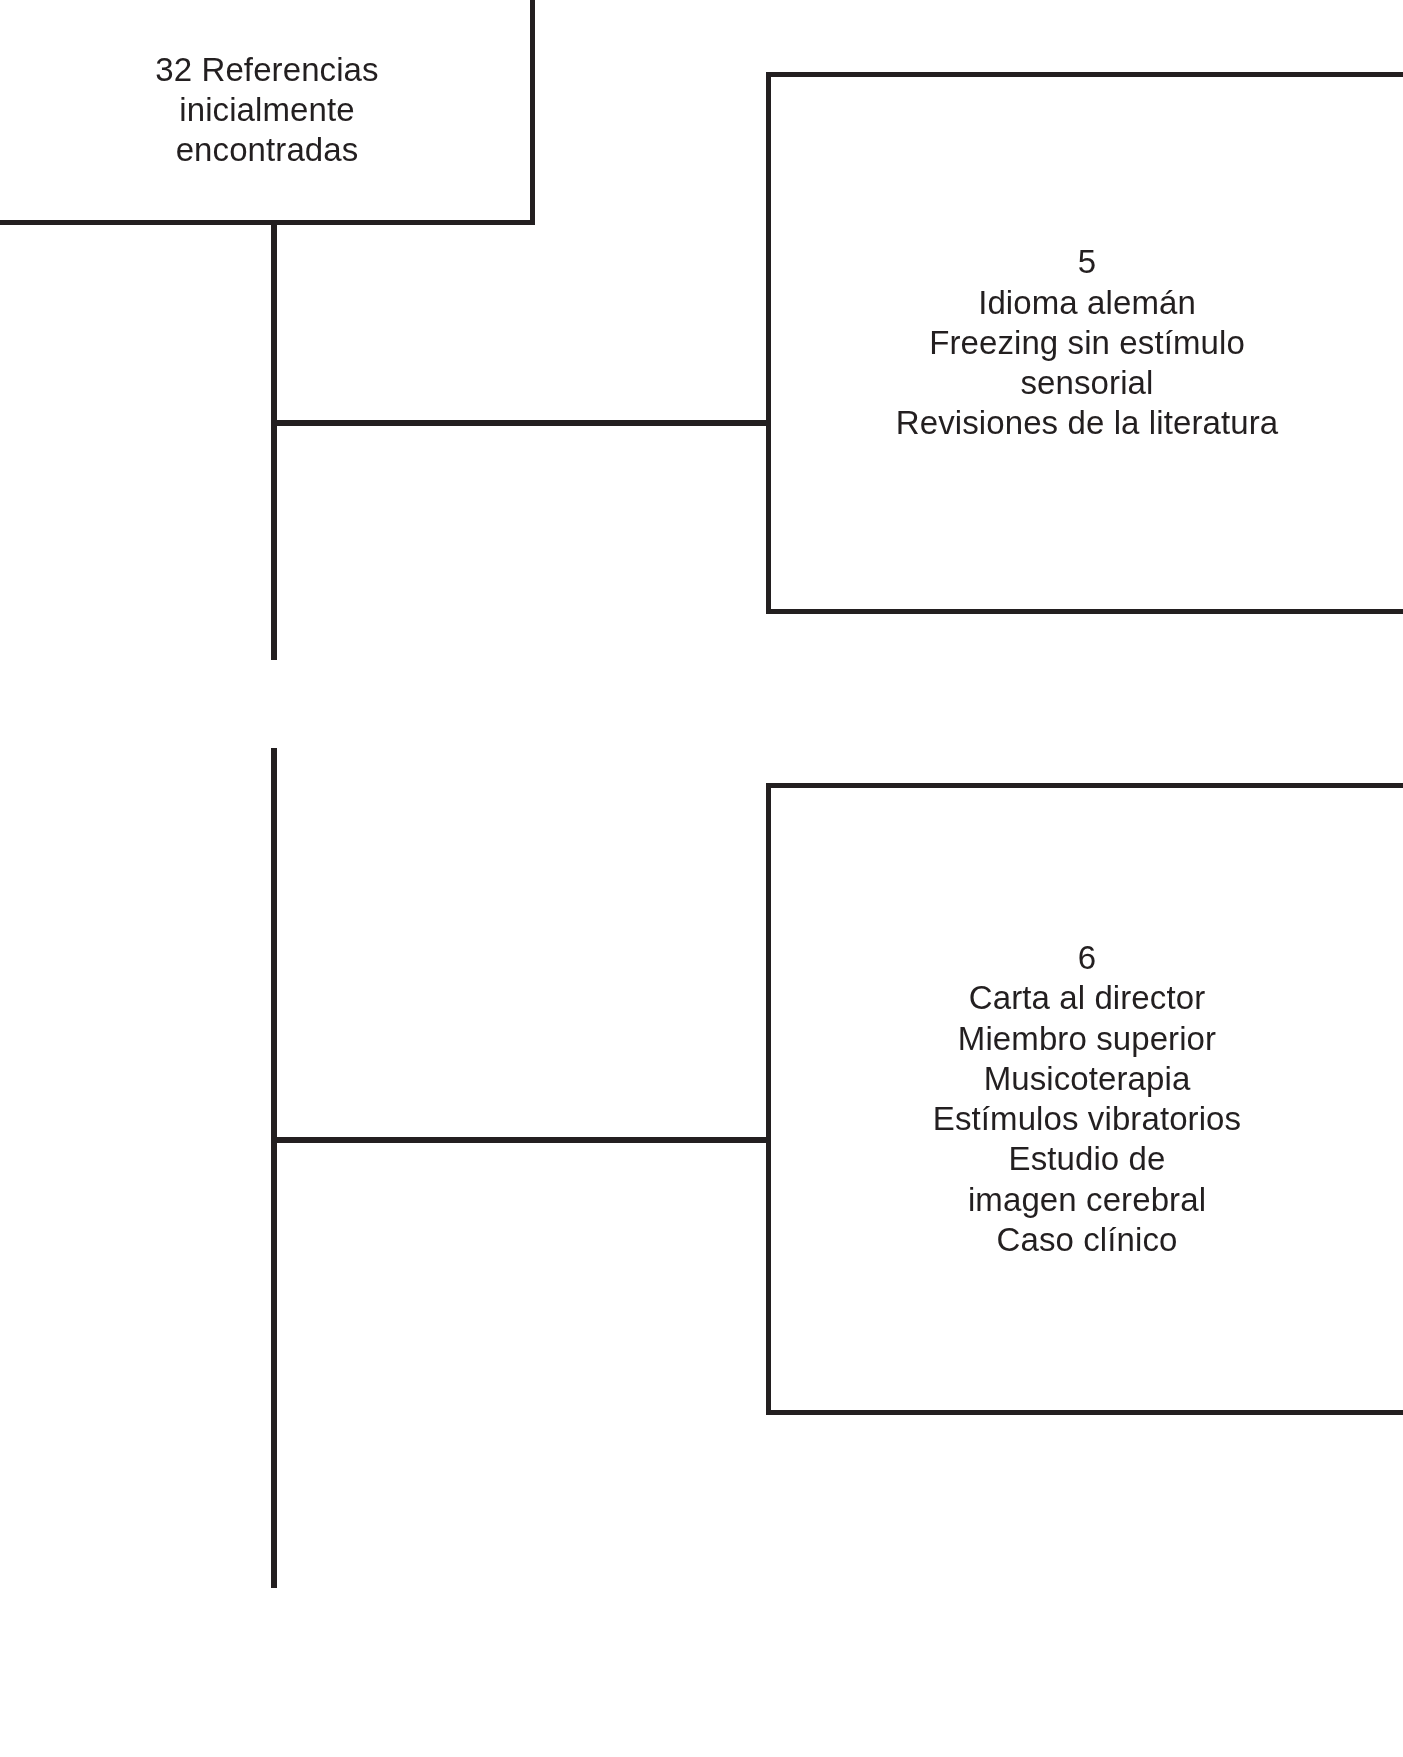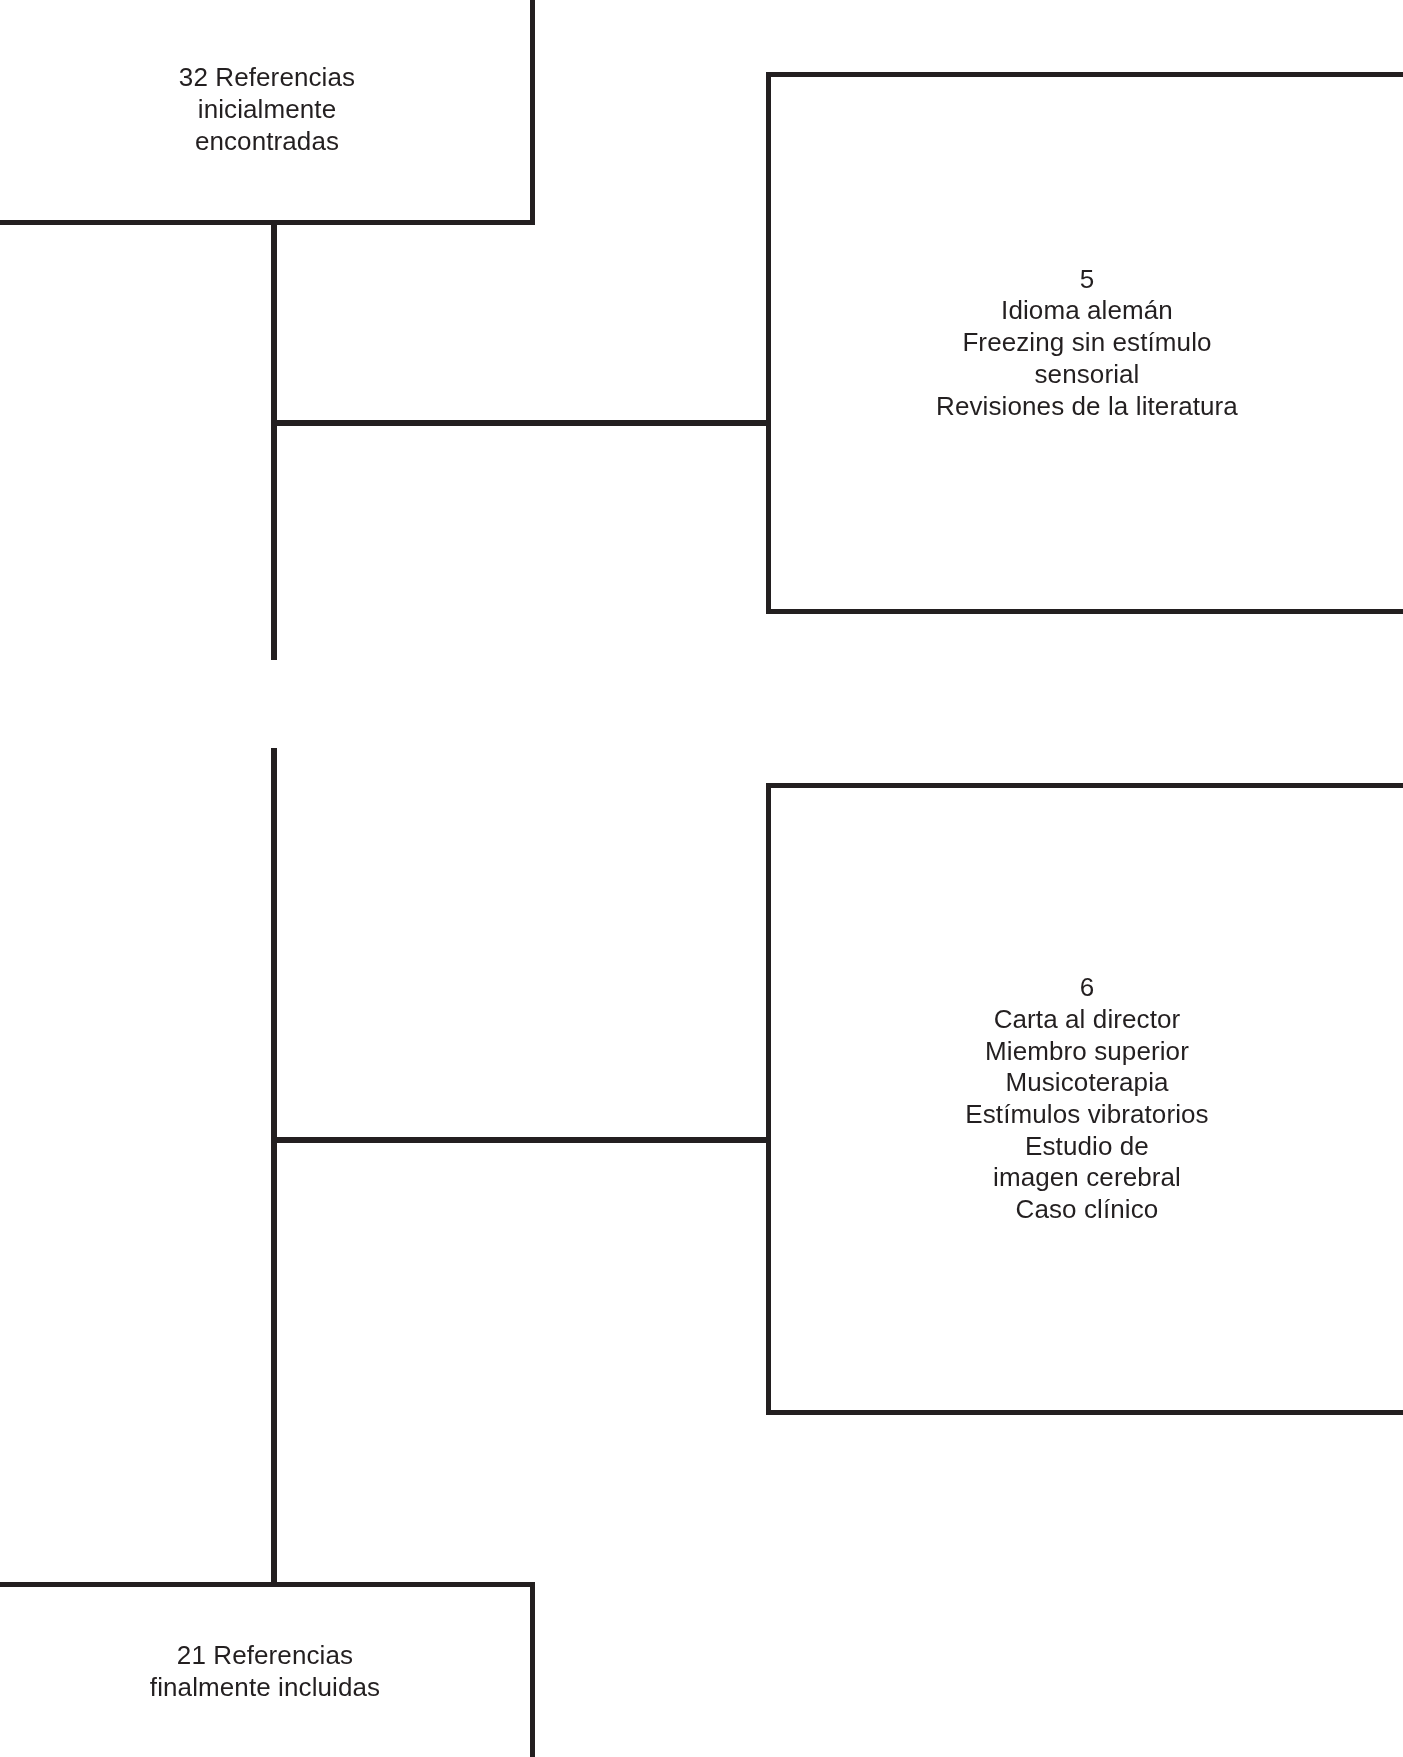--- a/index.html
+++ b/index.html
@@ -22,21 +22,21 @@
     border: 5px solid #231f20;
     background: #ffffff;
     display: flex;
     align-items: center;
     justify-content: center;
     z-index: 2;
   }
   .node-text {
     text-align: center;
     line-height: 1.22;
-    font-size: 26px;
+    font-size: 33px;
     letter-spacing: 0.1px;
     color: #231f20;
     padding: 0 8px;
     white-space: pre-line;
   }
 
   
   #box-initial {
     left: 0px;
     top: 0px;
@@ -130,18 +130,14 @@
     <div class="node-text">6
 Carta al director
 Miembro superior
 Musicoterapia
 Estímulos vibratorios
 Estudio de
 imagen cerebral
 Caso clínico</div>
   </div>
 
-  <div class="node-box" id="box-included">
-    <div class="node-text">21 Referencias
-finalmente incluidas</div>
-  </div>
 
 </div>
 
 </body></html>

